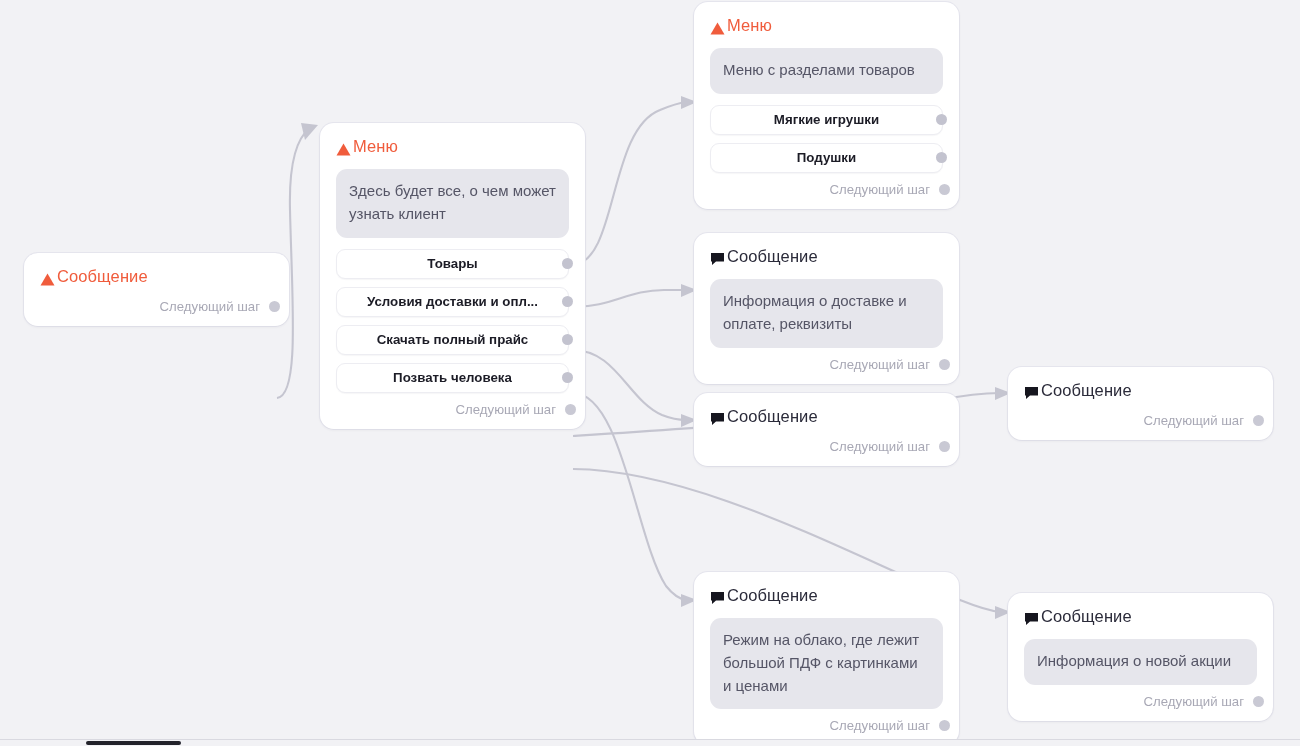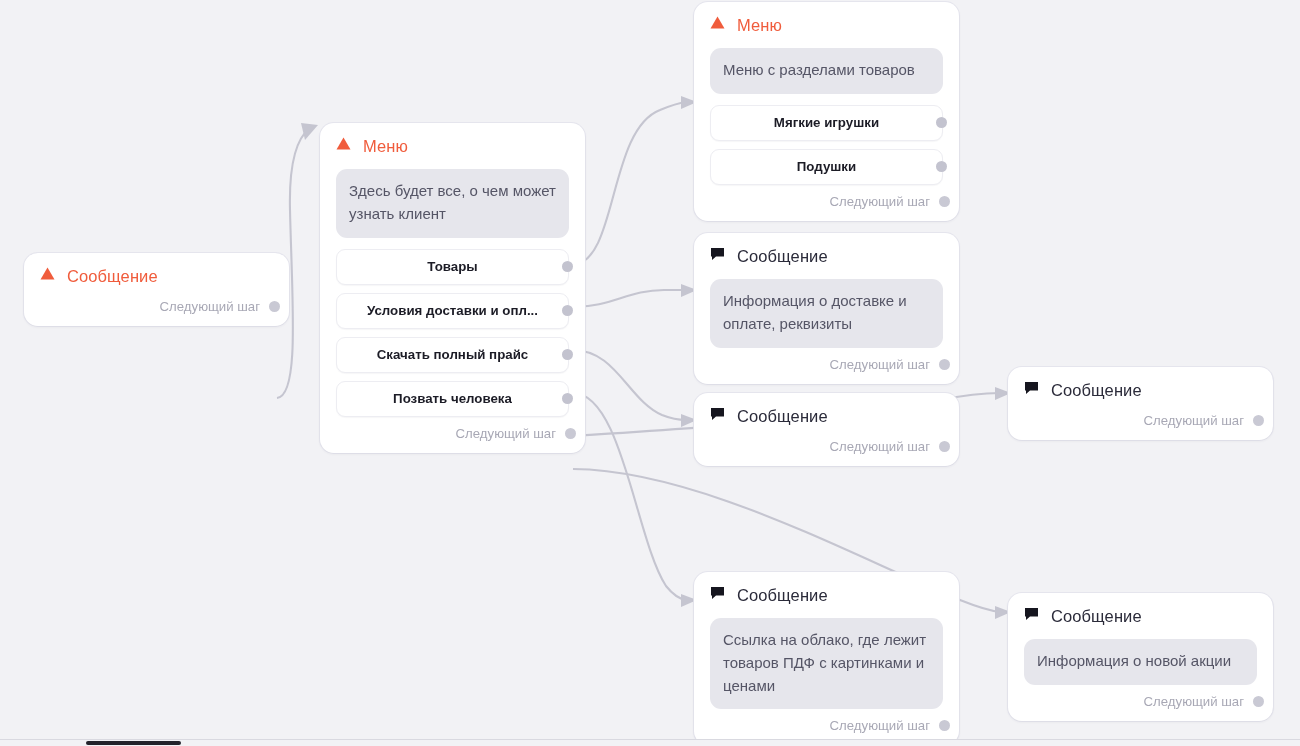--- a/index.html
+++ b/index.html
@@ -25,22 +25,22 @@
   .node {
     position: absolute;
     background: #ffffff;
     border-radius: 14px;
     box-shadow: 0 1px 3px rgba(40,40,70,0.07), 0 0 0 1px rgba(230,230,238,0.9);
     z-index: 2;
     padding: 14px 16px 12px 16px;
   }
   .node-header {
     display: flex;
-    align-items: flex-start;
-    gap: 12px;
+    align-items: flex-end;
+    gap: 2px;
     margin-bottom: 13px;
   }
   .node-title {
     font-size: 16.5px;
     letter-spacing: 0.1px;
   }
   .node-title.menu { color: #f05c3c; }
   .node-title.message { color: #2b2b3a; }
   .icon-warning {
     width: 15px; height: 13px;
@@ -59,21 +59,21 @@
     font-size: 15px;
     line-height: 1.52;
     color: #555566;
   }
   .btn-list { margin-top: 11px; }
   .btn {
     position: relative;
     background: #ffffff;
     border: 1px solid #ededf2;
     border-radius: 9px;
-    height: 36px;
+    height: 30px;
     display: flex;
     align-items: center;
     justify-content: center;
     font-size: 13.3px;
     font-weight: bold;
     color: #1c1c26;
     margin-bottom: 8px;
     box-shadow: 0 1px 1px rgba(40,40,70,0.04);
   }
   .port {
@@ -247,21 +247,21 @@
     </div>
   </div>
 
   <div class="node" style="left:694px; top:572px; width:265px;">
     <div class="node-header">
       <svg class="icon-bubble" viewBox="0 0 15 14">
         <path d="M1 1 h13 v8.5 h-8 l-4 3.5 v-3.5 h-1 z" fill="#16161f"></path>
       </svg>
       <span class="node-title message">Сообщение</span>
     </div>
-    <div class="bubble">Ссылка на облако, где лежит товаров ПДФ с картинками и ценами</div>
+    <div class="bubble">Режим на облако, где лежит большой ПДФ с картинками и ценами</div>
     <div class="next-step">
       <span>Следующий шаг</span>
       <span class="port-dot"></span>
     </div>
   </div>
 
   <div class="node" style="left:1008px; top:367px; width:265px;">
     <div class="node-header">
       <svg class="icon-bubble" viewBox="0 0 15 14">
         <path d="M1 1 h13 v8.5 h-8 l-4 3.5 v-3.5 h-1 z" fill="#16161f"></path>

